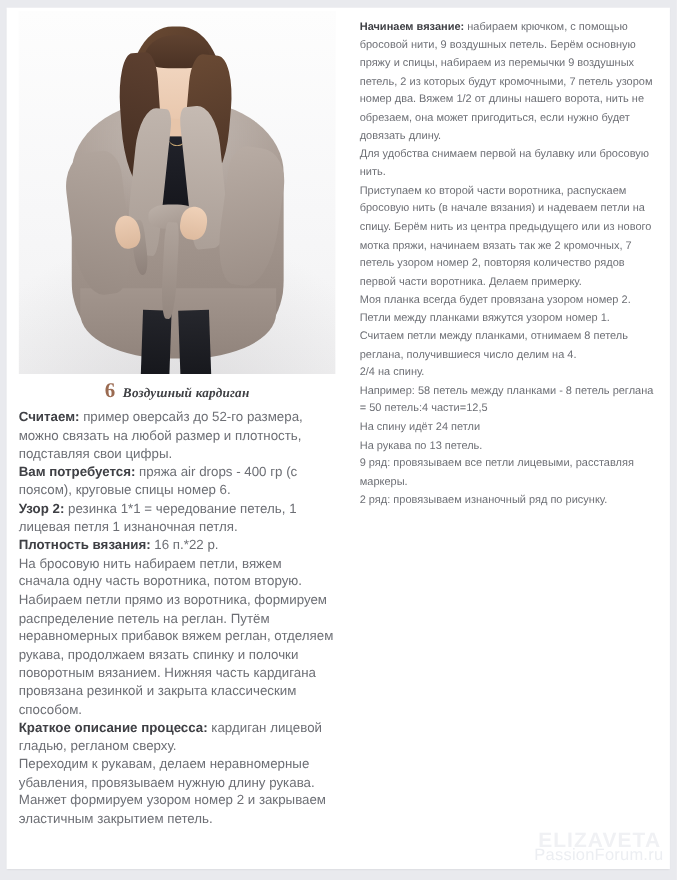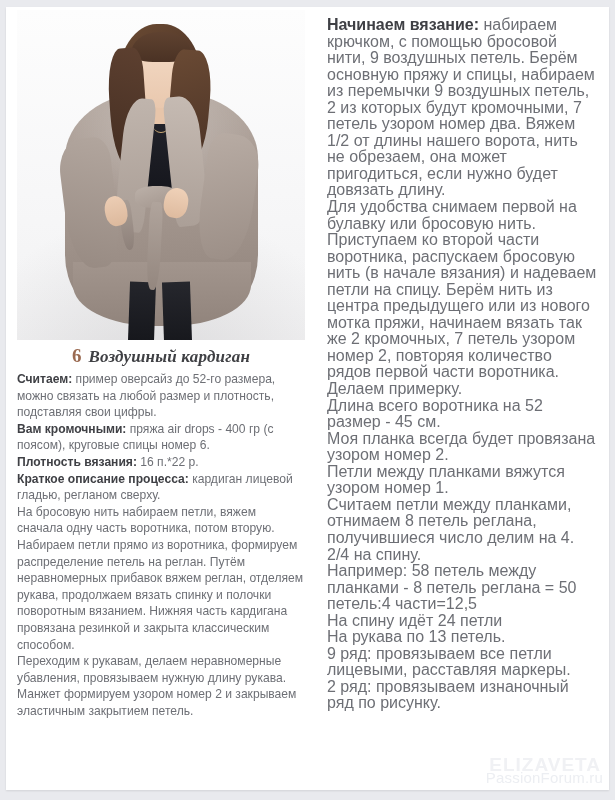--- a/index.html
+++ b/index.html
@@ -242,42 +242,42 @@
     font-family: "Liberation Serif", serif;
     font-size: 19px;
     font-weight: bold;
     color: #9a6a51;
     line-height: 1;
   }
   .heading-title {
     font-family: "Liberation Serif", serif;
     font-style: italic;
     font-weight: bold;
-    font-size: 17px;
+    font-size: 12px;
     color: #3f4044;
     letter-spacing: 0.2px;
     line-height: 1;
   }
 
   
   .body-text {
     font-size: 12.1px;
     line-height: 16.6px;
     color: #6d6f75;
     text-align: left;
   }
   .body-text p {
     margin: 0;
   }
   .body-text b {
     color: #3f4045;
     font-weight: bold;
   }
   .col-right .body-text {
-    font-size: 16px;
+    font-size: 10px;
     line-height: 16.55px;
   }
 
   
   .watermark {
     position: absolute;
     right: 4px;
     bottom: 2px;
     width: 170px;
     height: 34px;
@@ -339,35 +339,35 @@
           </div>
         </div>
 
         <div class="heading">
           <span class="heading-num">6</span>
           <span class="heading-title">Воздушный кардиган</span>
         </div>
 
         <div class="body-text">
             <p><b>Считаем:</b> пример оверсайз до 52-го размера, можно связать на любой размер и плотность, подставляя свои цифры.</p>
-            <p><b>Вам кромочными:</b> пряжа air drops - 400 гр (с поясом), круговые спицы номер 6.</p>
+            <p><b>Вам потребуется:</b> пряжа air drops - 400 гр (с поясом), круговые спицы номер 6.</p>
+            <p><b>Узор 2:</b> резинка 1*1 = чередование петель, 1 лицевая петля 1 изнаночная петля.</p>
             <p><b>Плотность вязания:</b> 16 п.*22 р.</p>
+            <p>На бросовую нить набираем петли, вяжем сначала одну часть воротника, потом вторую. Набираем петли прямо из воротника, формируем распределение петель на реглан. Путём неравномерных прибавок вяжем реглан, отделяем рукава, продолжаем вязать спинку и полочки поворотным вязанием. Нижняя часть кардигана провязана резинкой и закрыта классическим способом.</p>
             <p><b>Краткое описание процесса:</b> кардиган лицевой гладью, регланом сверху.</p>
-            <p>На бросовую нить набираем петли, вяжем сначала одну часть воротника, потом вторую. Набираем петли прямо из воротника, формируем распределение петель на реглан. Путём неравномерных прибавок вяжем реглан, отделяем рукава, продолжаем вязать спинку и полочки поворотным вязанием. Нижняя часть кардигана провязана резинкой и закрыта классическим способом.</p>
             <p>Переходим к рукавам, делаем неравномерные убавления, провязываем нужную длину рукава. Манжет формируем узором номер 2 и закрываем эластичным закрытием петель.</p>
           </div>
 
       </div>
 
       <div class="col-right">
         <div class="body-text">
             <p><b>Начинаем вязание:</b> набираем крючком, с помощью бросовой нити, 9 воздушных петель. Берём основную пряжу и спицы, набираем из перемычки 9 воздушных петель, 2 из которых будут кромочными, 7 петель узором номер два. Вяжем 1/2 от длины нашего ворота, нить не обрезаем, она может пригодиться, если нужно будет довязать длину.</p>
             <p>Для удобства снимаем первой на булавку или бросовую нить.</p>
             <p>Приступаем ко второй части воротника, распускаем бросовую нить (в начале вязания) и надеваем петли на спицу. Берём нить из центра предыдущего или из нового мотка пряжи, начинаем вязать так же 2 кромочных, 7 петель узором номер 2, повторяя количество рядов первой части воротника. Делаем примерку.</p>
-            <p>Длина всего воротника на 52 размер - 45 см.</p>
             <p>Моя планка всегда будет провязана узором номер 2.</p>
             <p>Петли между планками вяжутся узором номер 1.</p>
             <p>Считаем петли между планками, отнимаем 8 петель реглана, получившиеся число делим на 4.</p>
             <p>2/4 на спину.</p>
             <p>Например: 58 петель между планками - 8 петель реглана = 50 петель:4 части=12,5</p>
             <p>На спину идёт 24 петли</p>
             <p>На рукава по 13 петель.</p>
             <p>9 ряд: провязываем все петли лицевыми, расставляя маркеры.</p>
             <p>2 ряд: провязываем изнаночный ряд по рисунку.</p>
           </div>

